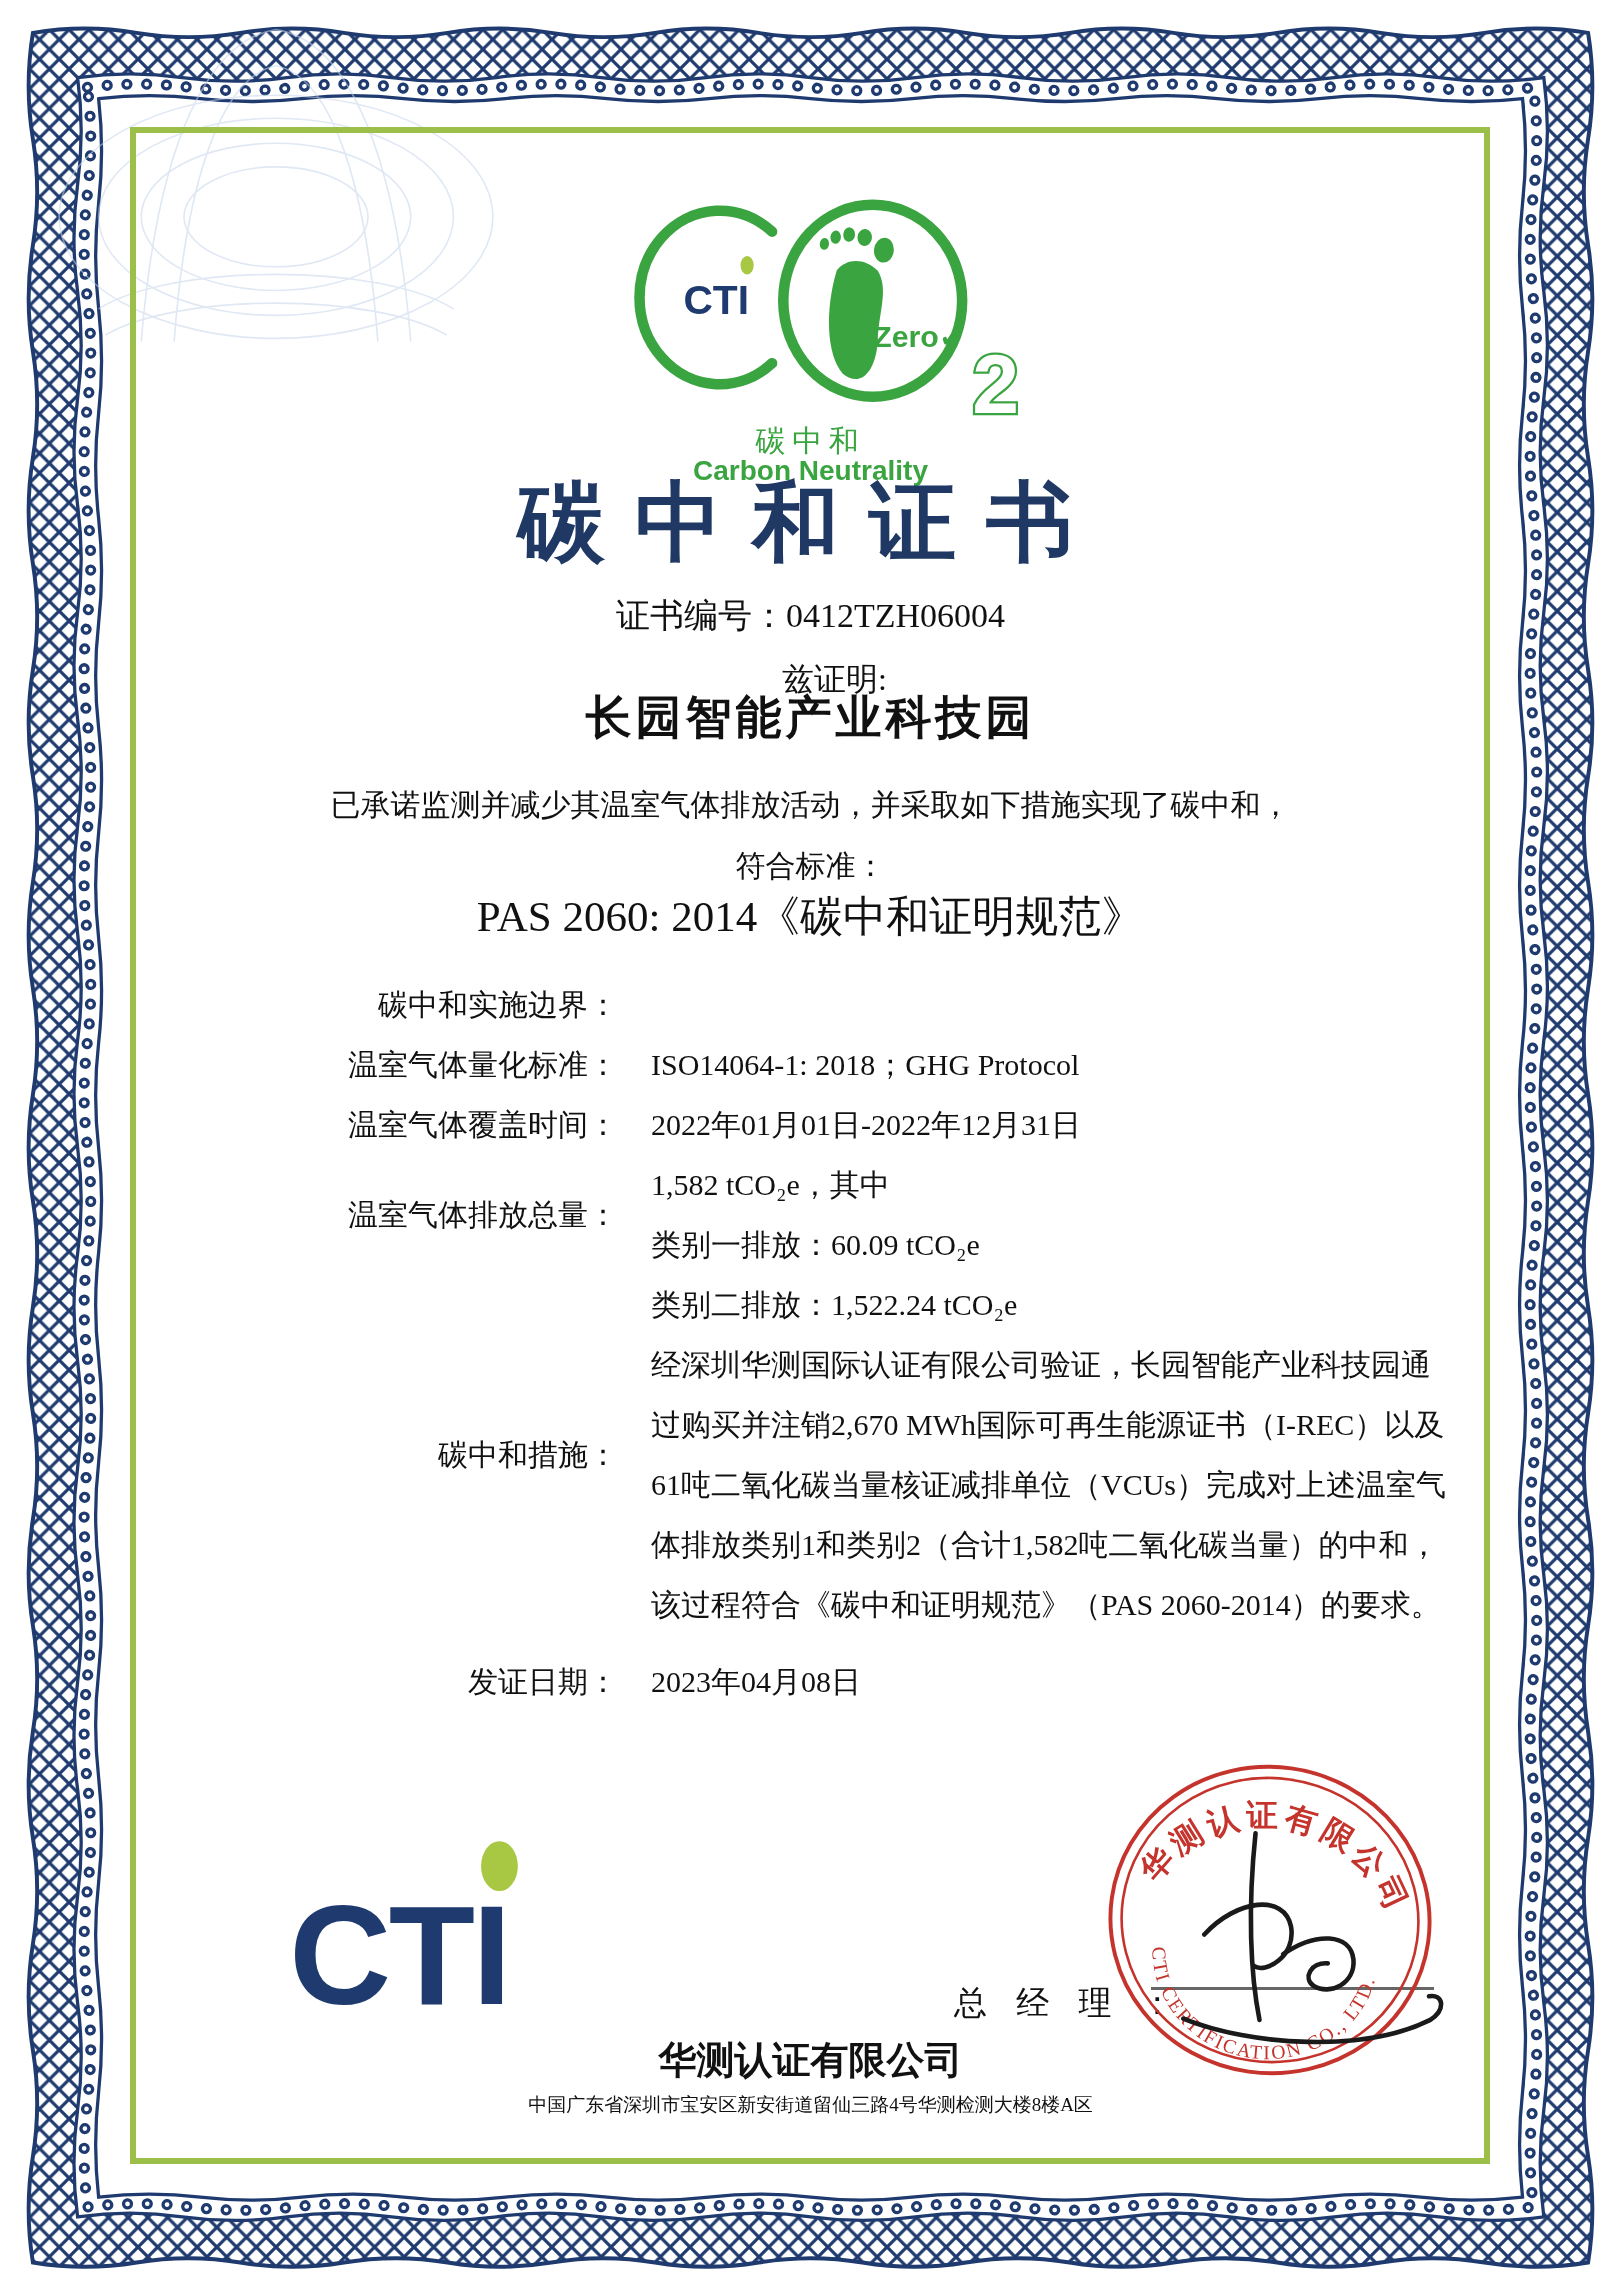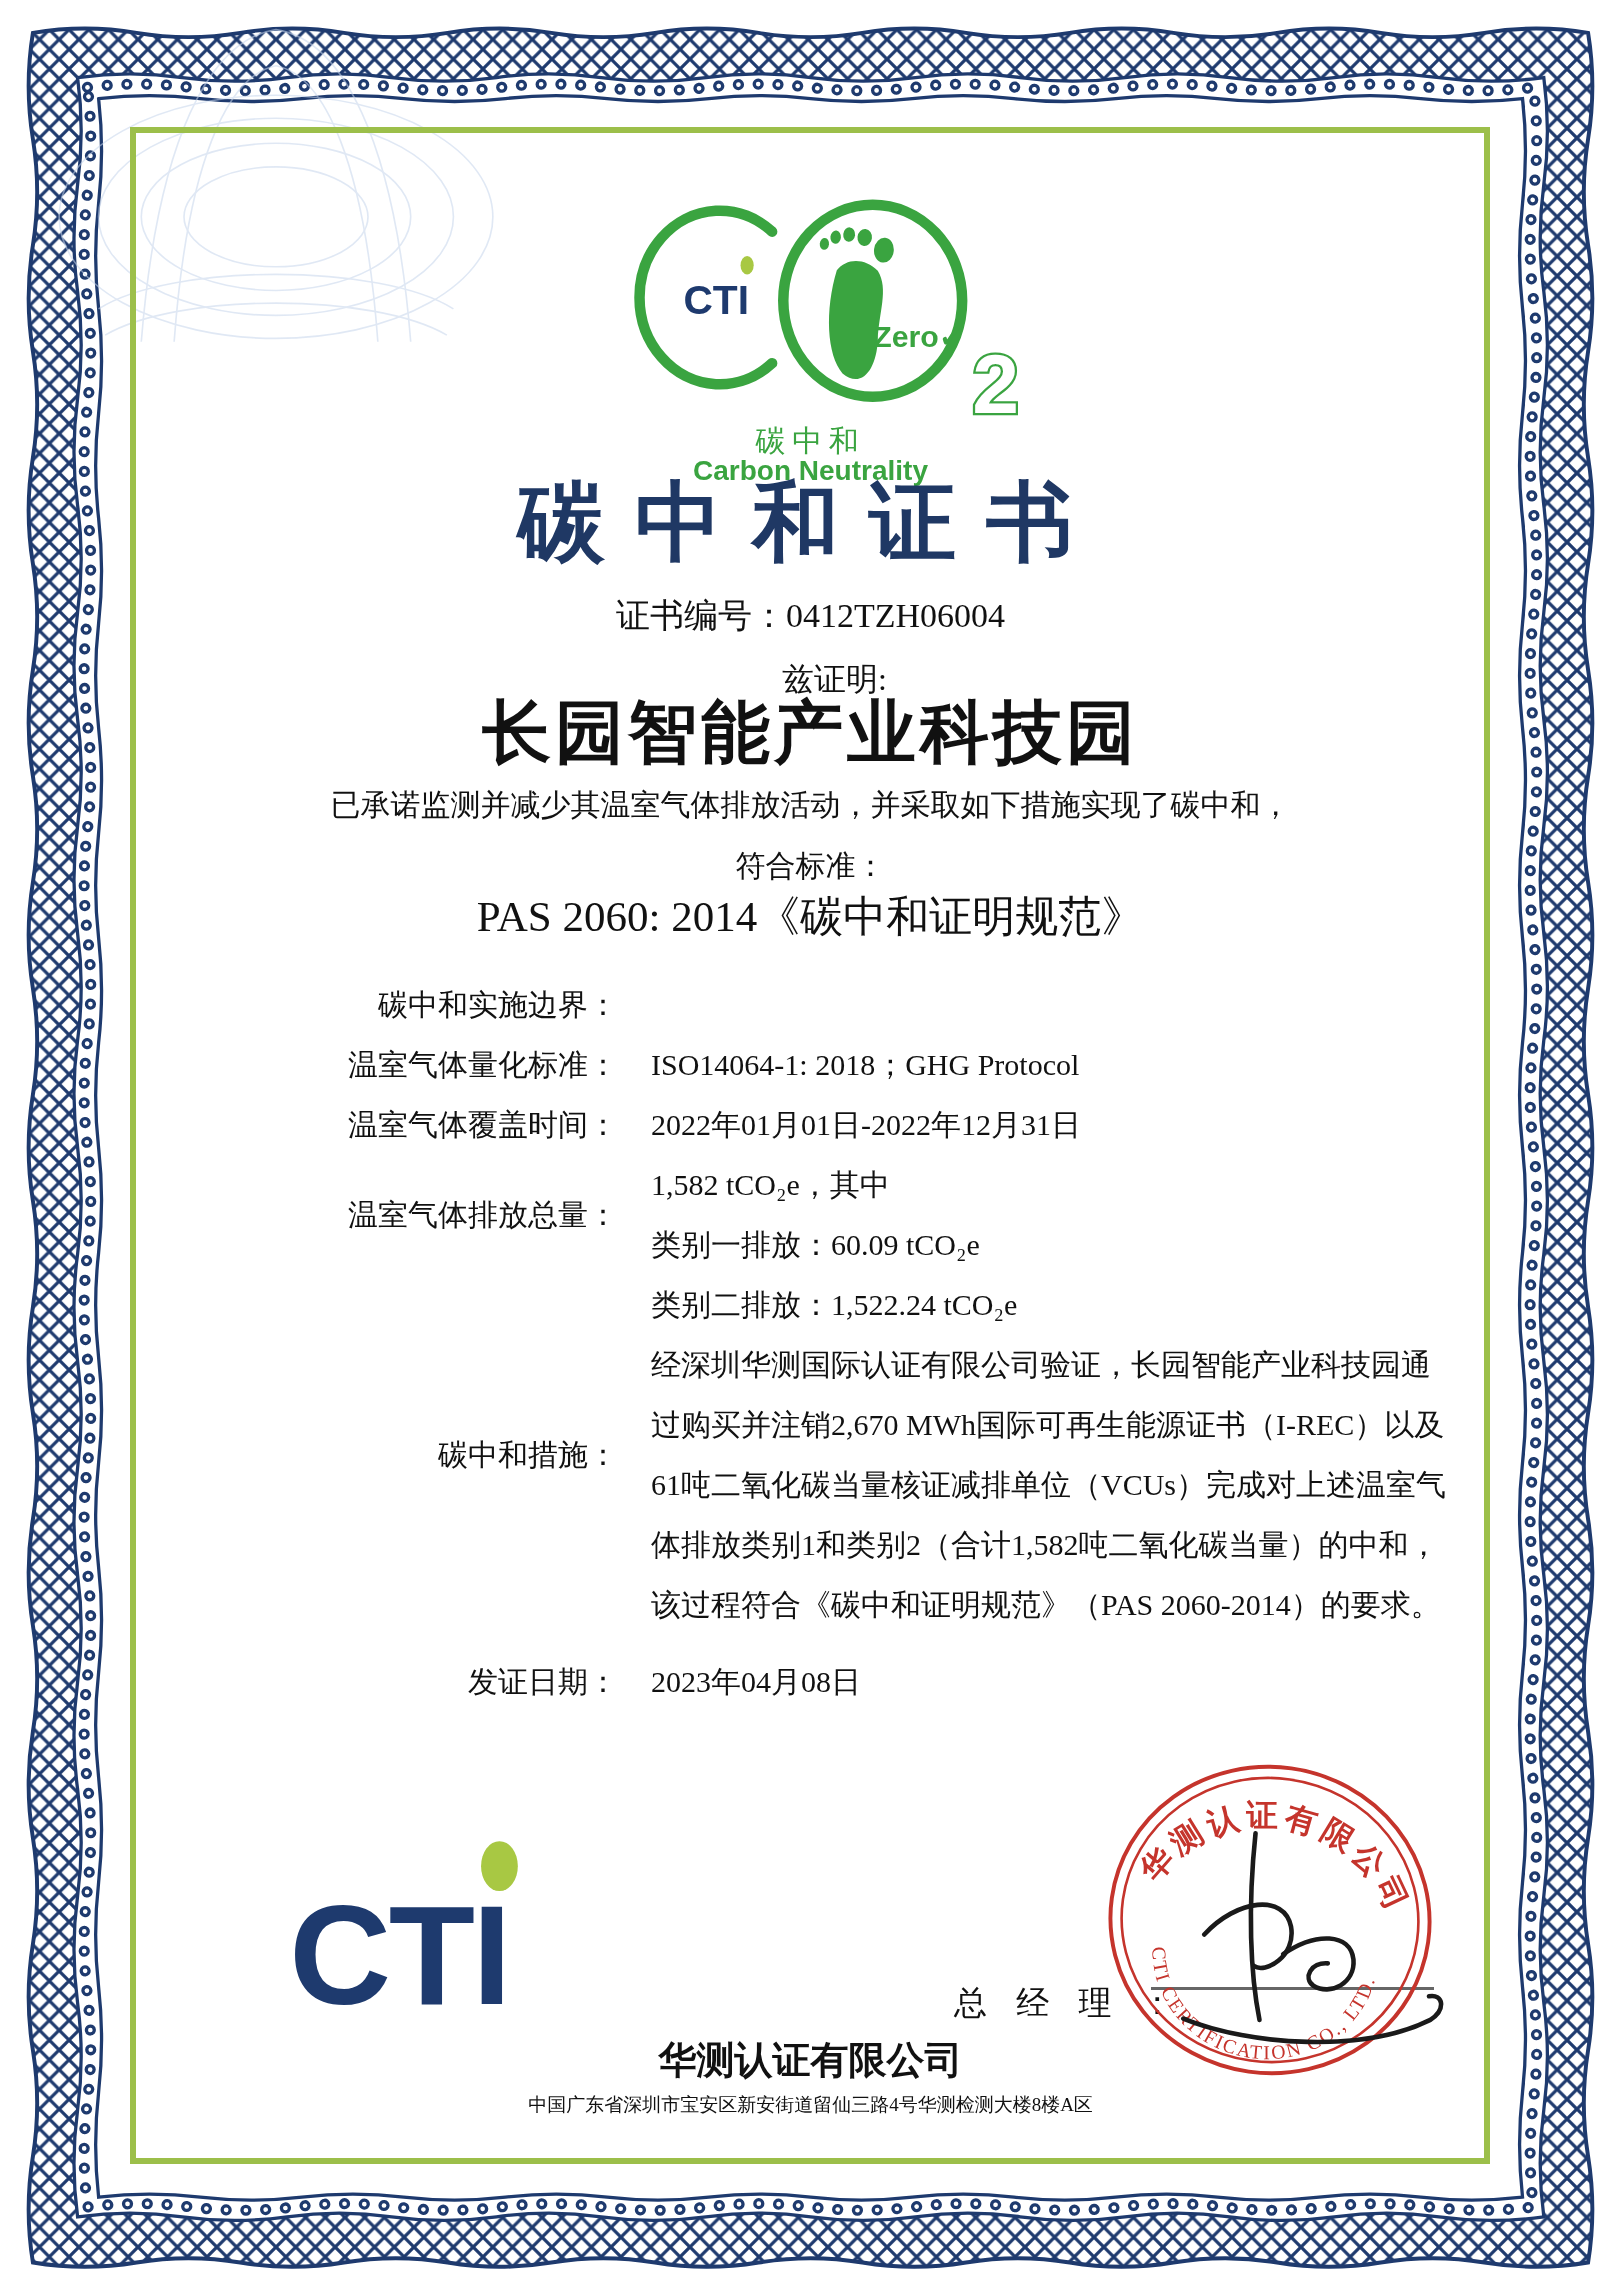--- a/index.html
+++ b/index.html
@@ -13,21 +13,21 @@
   .content{position:absolute;inset:0;z-index:1;}
   .green-frame{position:absolute;left:130px;top:127px;width:1348px;height:2025px;
                border:6.6px solid #9cbf4a;z-index:0;}
   .logo-svg{position:absolute;left:611px;top:181px;}
   .logo-cn{top:421px;font-size:30px;color:#3aa440;letter-spacing:6.6px;font-family:"Liberation Sans",sans-serif;}
   .logo-en{top:455px;font-size:28px;color:#3aa440;font-weight:bold;font-family:"Liberation Sans",sans-serif;}
   .title{top:464px;font-size:87px;font-weight:bold;color:#1f3864;letter-spacing:30px;box-sizing:border-box;
          font-family:"Liberation Sans","DejaVu Sans",sans-serif;}
   .certno{top:593px;font-size:34px;}
   .certify{top:658px;font-size:32px;margin-left:24px;}
-  .company{top:687px;font-size:69px;font-weight:bold;letter-spacing:4px;font-family:"Liberation Sans","DejaVu Sans",sans-serif;}
+  .company{top:687px;font-size:46px;font-weight:bold;letter-spacing:4px;font-family:"Liberation Sans","DejaVu Sans",sans-serif;}
   .statement{top:785px;font-size:30px;}
   .std-intro{top:846px;font-size:30px;}
   .standard{top:888px;font-size:43px;}
   .rows{position:absolute;top:975px;left:0;width:1621px;font-size:30px;}
   .drow{display:flex;align-items:center;}
   .drow .lbl{width:618px;text-align:right;line-height:60px;flex:none;}
   .drow .val{padding-left:33px;flex:1;}
   .vline{line-height:60px;white-space:nowrap;}
   .issue{margin-top:17px;}
   .cti-svg{position:absolute;left:289px;top:1832px;}

